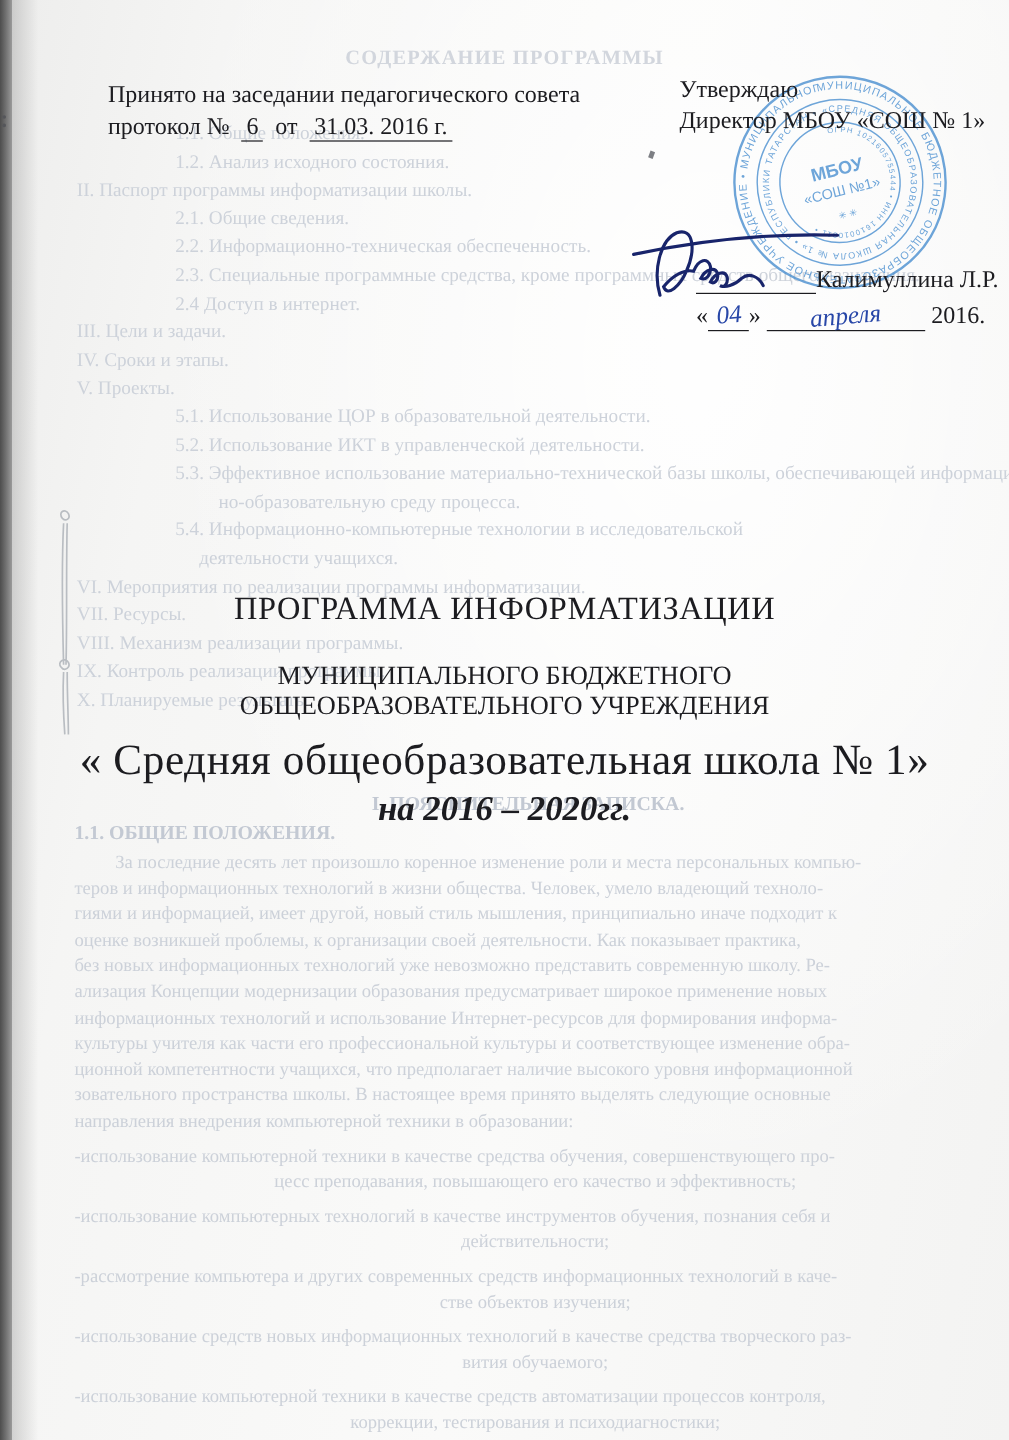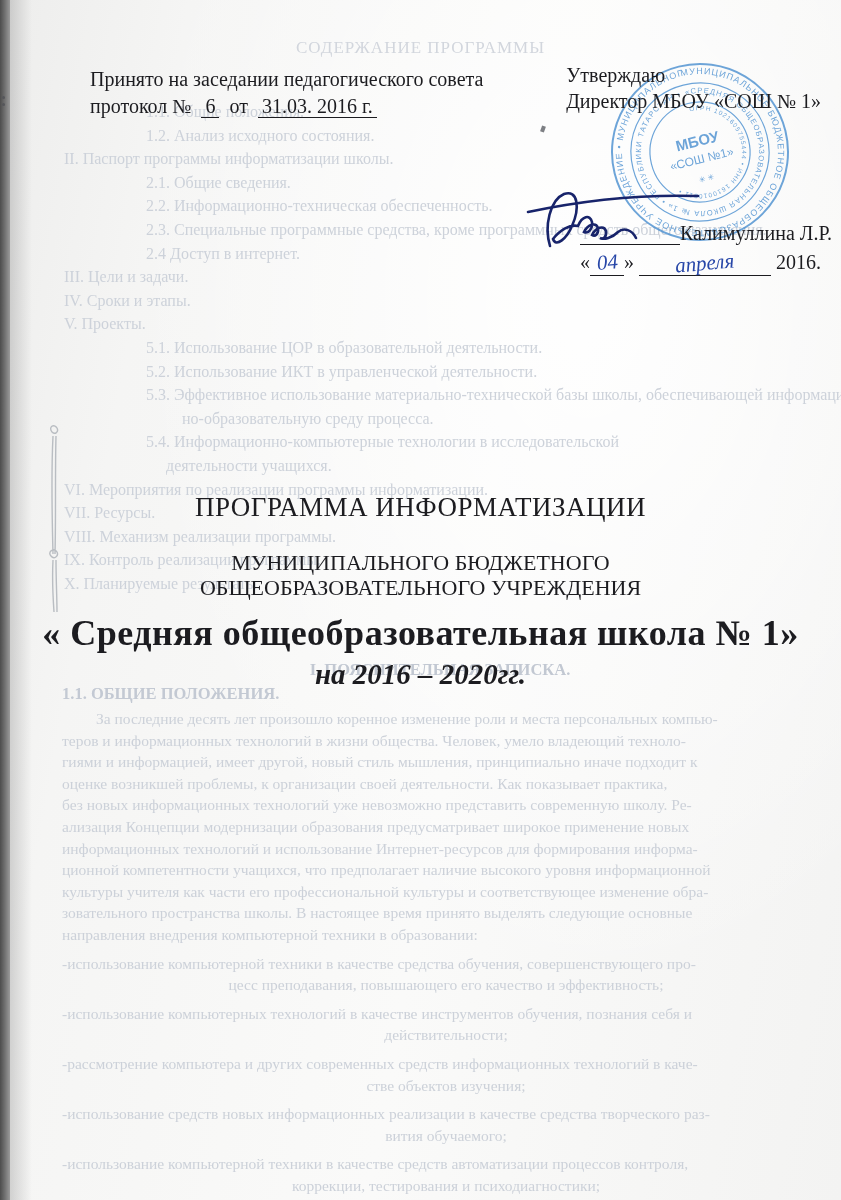--- a/index.html
+++ b/index.html
@@ -14,21 +14,21 @@
   
   .edge-strip{position:absolute;left:0;top:0;bottom:0;width:10px;
     background:linear-gradient(to right,#4d4d4d,#6e6e6e 45%,#9a9a9a);}
   .edge-fade{position:absolute;left:10px;top:0;bottom:0;width:22px;
     background:linear-gradient(to right,rgba(140,140,140,.35),rgba(140,140,140,0));}
   .edge-dot{position:absolute;background:#55565a;border-radius:50%;}
   .speck{position:absolute;background:#7d7f84;}
   
   .bleed{color:#cdd2da;filter:blur(.55px);pointer-events:none;}
   .toc-heading{position:absolute;top:38px;left:0;width:100%;text-align:center;
-    font-size:17px;font-weight:normal;letter-spacing:1px;color:#d2d6dd;}
+    font-size:17px;font-weight:bold;letter-spacing:1px;color:#d2d6dd;}
   .toc-bleed{position:absolute;left:64px;top:100px;width:760px;
     font-size:16px;line-height:23.6px;}
   .toc-bleed div{white-space:nowrap;}
   .lv-roman{margin-left:0;}
   .lv-sub{margin-left:82px;}
   .lv-cont{margin-left:118px;}
   .lv-cont2{margin-left:102px;}
   .section-bleed-heading{position:absolute;top:660px;left:60px;width:760px;text-align:center;
     font-size:16.5px;font-weight:bold;color:#c2c8d2;}
   .subsection-bleed-heading{position:absolute;top:684px;left:62px;
@@ -39,21 +39,21 @@
   .lv-b{margin-top:7px;}
   .lv-bc{margin-left:16px;text-align:center;}
   
   .approval-left{position:absolute;left:90px;top:66px;font-size:20px;line-height:27px;z-index:4;}
   .u{border-bottom:1.6px solid #1c1c20;padding:0 4px;}
   .approval-right{position:absolute;right:20px;top:62px;text-align:left;
     font-size:20px;line-height:26px;z-index:4;}
   .title-block{position:absolute;left:0;top:492px;width:841px;text-align:center;z-index:4;}
   .title-main{font-size:27px;letter-spacing:.5px;}
   .title-org{font-size:22px;line-height:25px;margin-top:27px;}
-  .title-school{font-size:36px;font-weight:bold;margin-top:12px;letter-spacing:.5px;}
+  .title-school{font-size:36px;font-weight:normal;margin-top:12px;letter-spacing:.5px;}
   .title-years{font-size:29px;font-weight:bold;font-style:italic;margin-top:4px;}
   
   .stamp{position:absolute;left:604px;top:56px;width:192px;height:192px;z-index:2;opacity:.8;}
   
   .sig-svg{position:absolute;left:520px;top:182px;width:210px;height:80px;z-index:6;}
   .sig-row{position:absolute;left:556px;top:222px;font-size:20px;z-index:5;white-space:nowrap;padding-left:24px;}
   .sig-underline{display:inline-block;width:100px;border-bottom:1.6px solid #1c1c20;height:22px;
     vertical-align:bottom;}
   .date-row{position:absolute;left:580px;top:250px;font-size:20px;z-index:5;white-space:nowrap;}
   .hw{color:#2847a8;font-style:italic;display:inline-block;transform:rotate(-5deg);
@@ -109,31 +109,31 @@
   <div class="subsection-bleed-heading bleed">1.1. ОБЩИЕ ПОЛОЖЕНИЯ.</div>
   <div class="body-bleed bleed">
 
   <div class="lv-pf">За последние десять лет произошло коренное изменение роли и места персональных компью-</div>
       <div class="lv-p">теров и информационных технологий в жизни общества. Человек, умело владеющий техноло-</div>
       <div class="lv-p">гиями и информацией, имеет другой, новый стиль мышления, принципиально иначе подходит к</div>
       <div class="lv-p">оценке возникшей проблемы, к организации своей деятельности. Как показывает практика,</div>
       <div class="lv-p">без новых информационных технологий уже невозможно представить современную школу. Ре-</div>
       <div class="lv-p">ализация Концепции модернизации образования предусматривает широкое применение новых</div>
       <div class="lv-p">информационных технологий и использование Интернет-ресурсов для формирования информа-</div>
+      <div class="lv-p">культуры учителя как части его профессиональной культуры и соответствующее изменение обра-</div>
       <div class="lv-p">ционной компетентности учащихся, что предполагает наличие высокого уровня информационной</div>
-      <div class="lv-p">культуры учителя как части его профессиональной культуры и соответствующее изменение обра-</div>
       <div class="lv-p">зовательного пространства школы. В настоящее время принято выделять следующие основные</div>
       <div class="lv-p">направления внедрения компьютерной техники в образовании:</div>
       <div class="lv-b">-использование компьютерной техники в качестве средства обучения, совершенствующего про-</div>
       <div class="lv-bc">цесс преподавания, повышающего его качество и эффективность;</div>
       <div class="lv-b">-использование компьютерных технологий в качестве инструментов обучения, познания себя и</div>
       <div class="lv-bc">действительности;</div>
       <div class="lv-b">-рассмотрение компьютера и других современных средств информационных технологий в каче-</div>
       <div class="lv-bc">стве объектов изучения;</div>
-      <div class="lv-b">-использование средств новых информационных реализации в качестве средства творческого раз-</div>
+      <div class="lv-b">-использование средств новых информационных технологий в качестве средства творческого раз-</div>
       <div class="lv-bc">вития обучаемого;</div>
       <div class="lv-b">-использование компьютерной техники в качестве средств автоматизации процессов контроля,</div>
       <div class="lv-bc">коррекции, тестирования и психодиагностики;</div>
     </div>
 
   <svg class="stamp" viewBox="0 0 192 192">
     <defs>
       <path id="ringA" d="M96,18 A78,78 0 1 1 95.99,18"></path>
       <path id="ringB" d="M96,37 A59,59 0 1 1 95.99,37"></path>
       <path id="ringC" d="M96,54 A42,42 0 1 1 95.99,54"></path>

